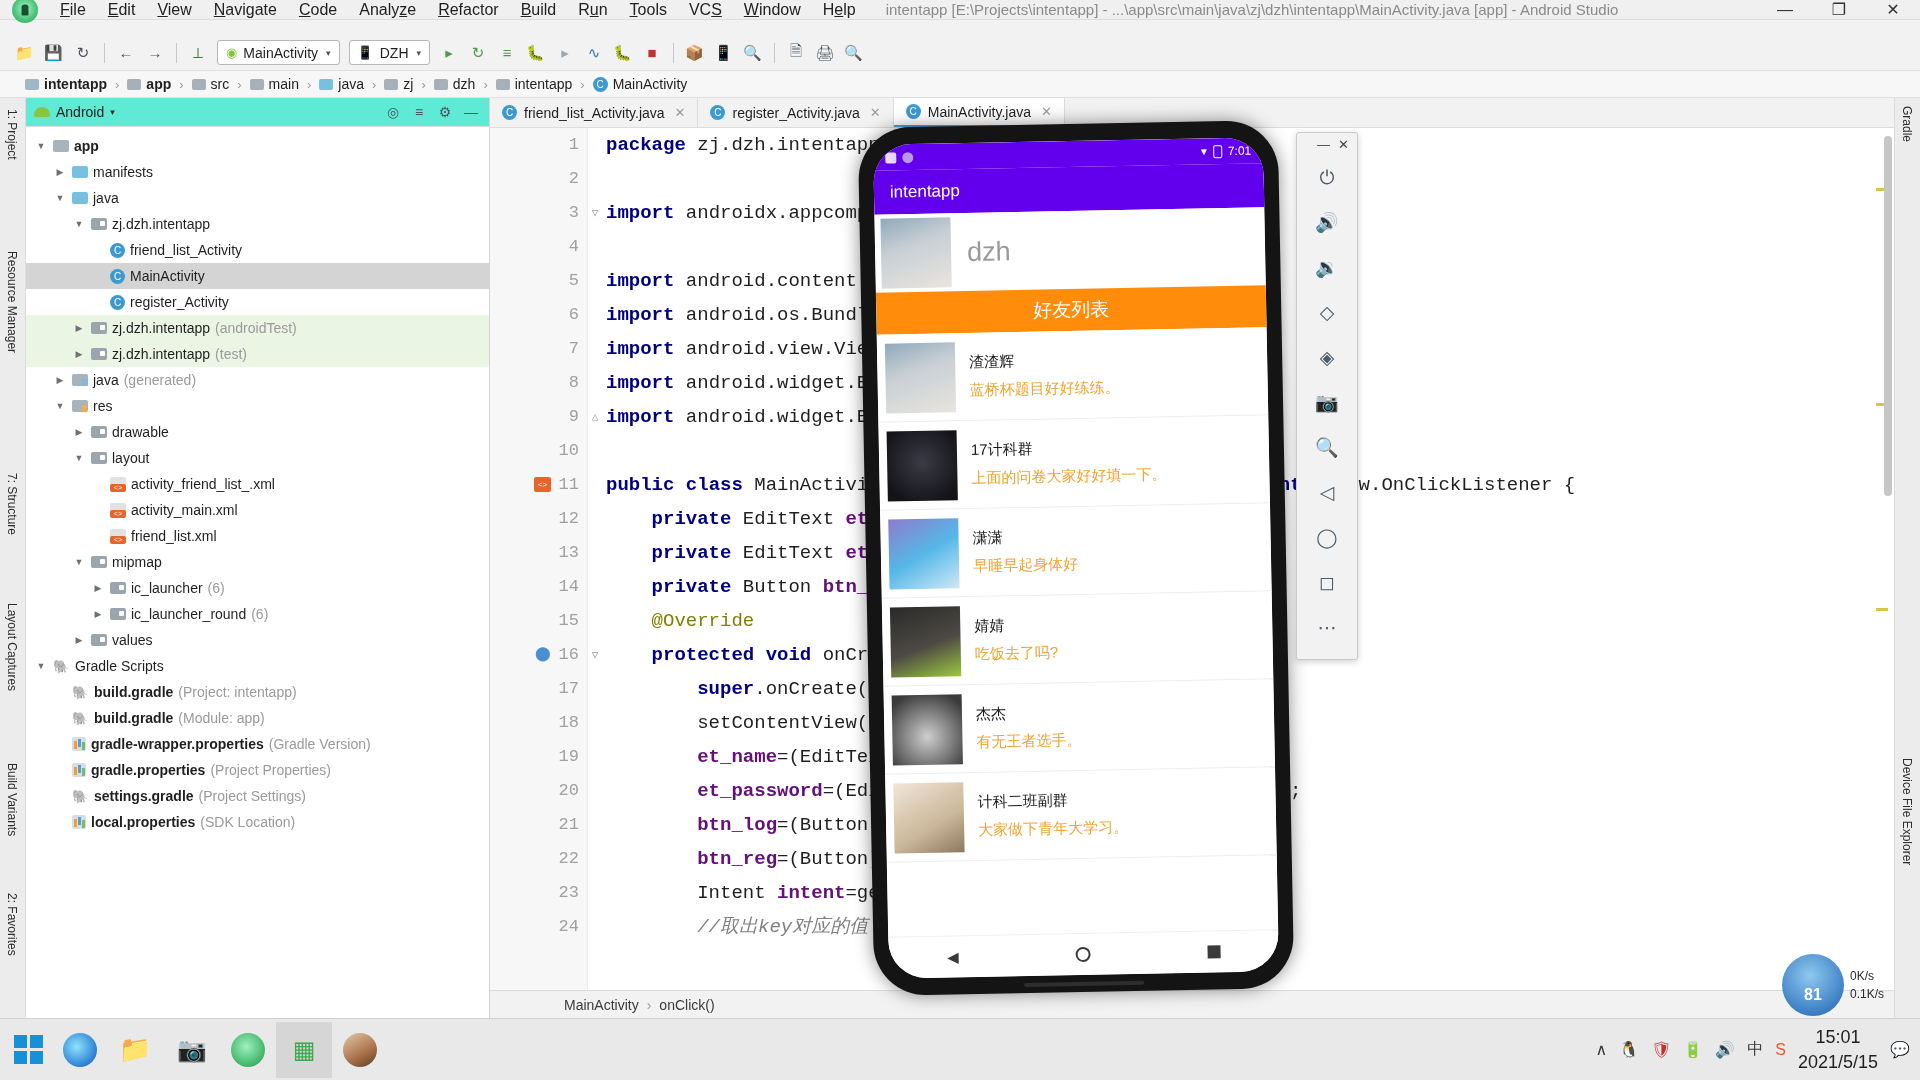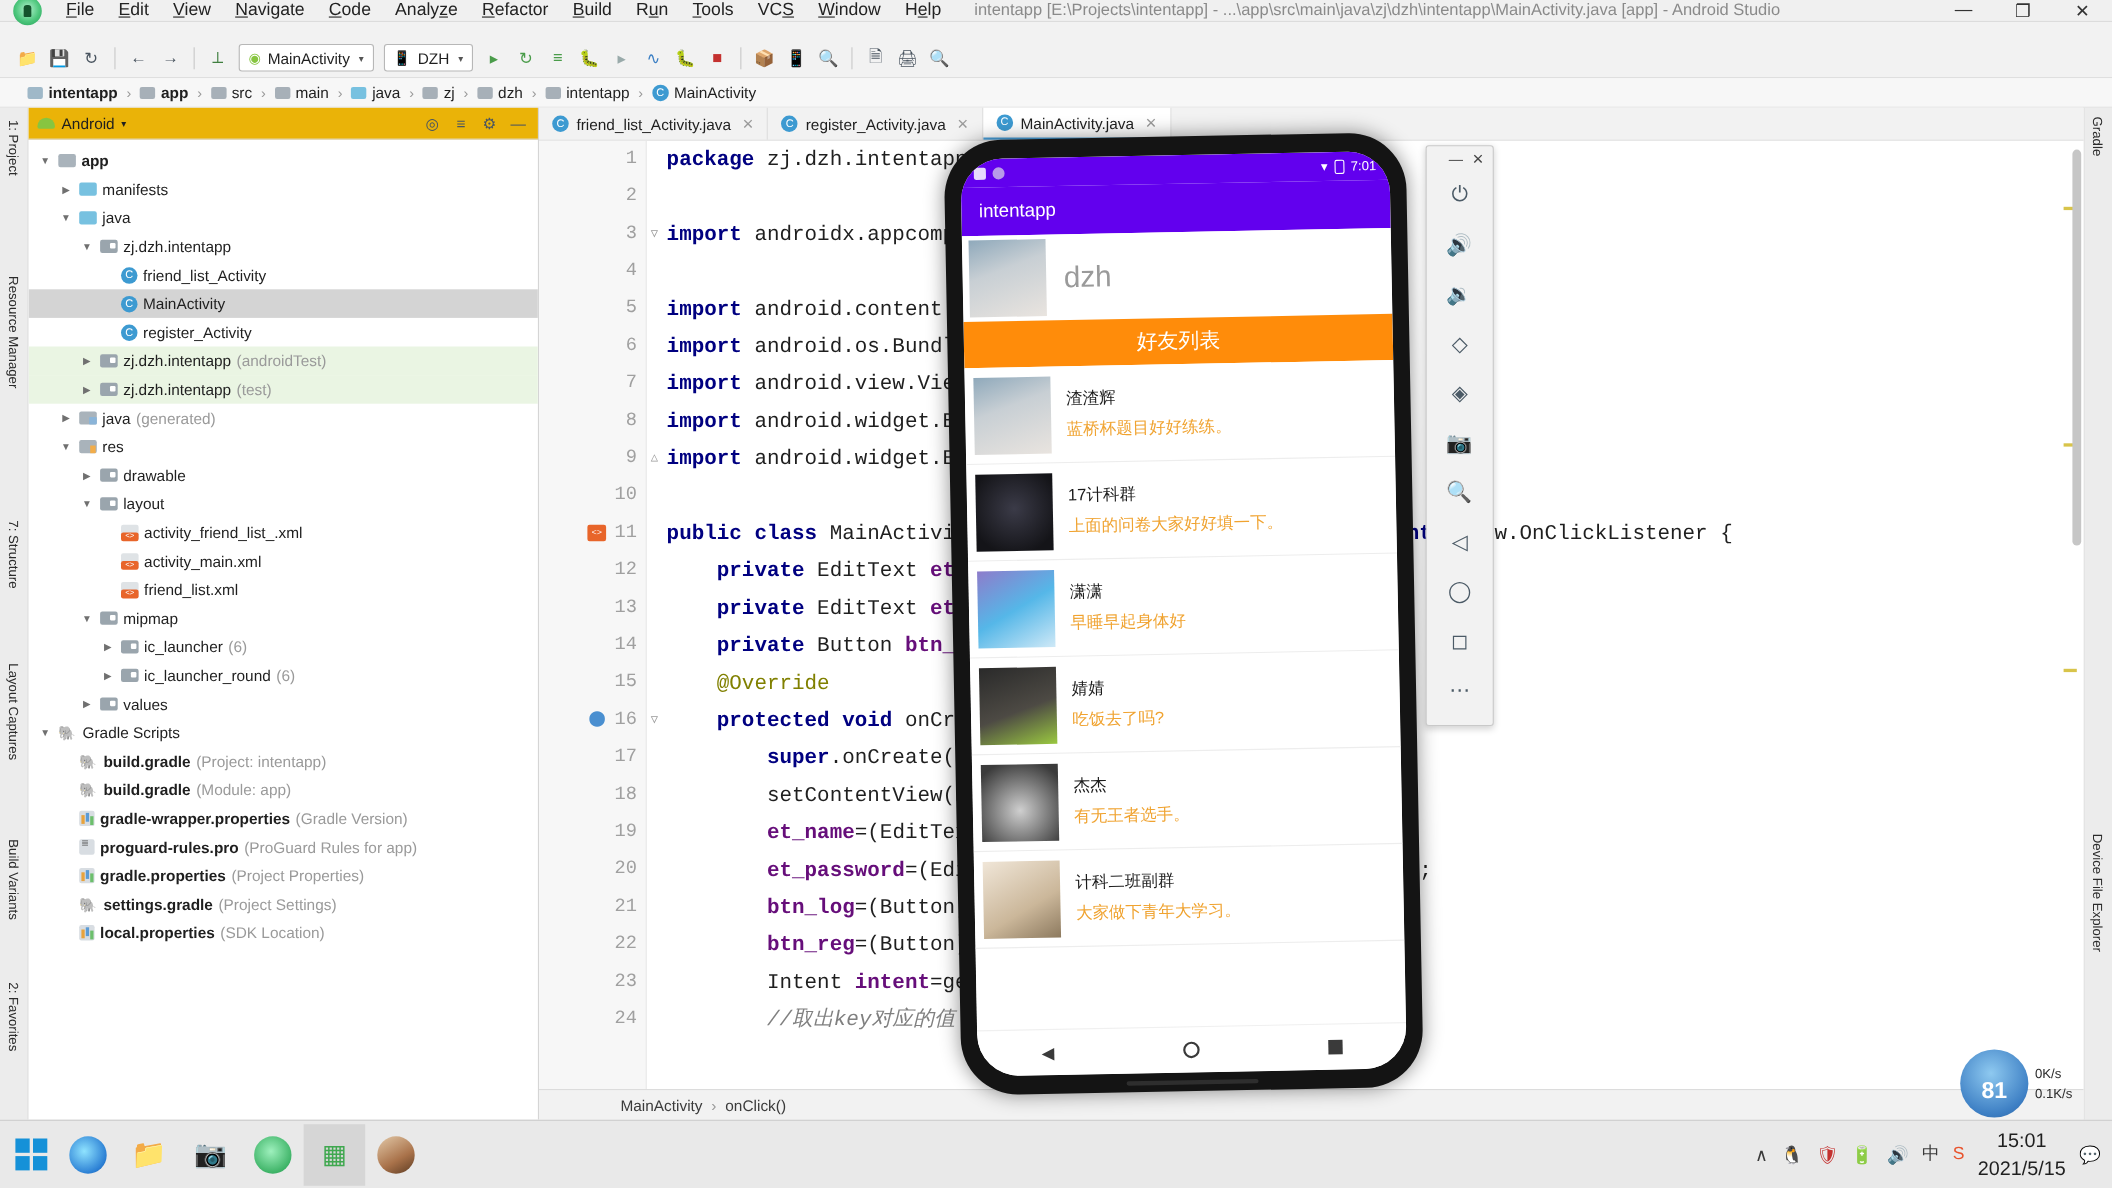--- a/index.html
+++ b/index.html
@@ -111,21 +111,21 @@
     writing-mode: vertical-rl; font-size: 12px; color: #2b2b2b; white-space: nowrap;
     position: absolute; left: 5px; display: flex; align-items: center; gap: 5px;
   }
 
   
   .proj-panel {
     position: absolute; top: 98px; left: 26px; width: 464px; bottom: 62px;
     background: #fff; border-right: 1px solid #d5d5d5;
   }
   .proj-header {
-    height: 29px; background: #eab308; border-bottom: 1px solid #dfdfdf;
+    height: 29px; background: #5eead4; border-bottom: 1px solid #dfdfdf;
     display: flex; align-items: center; padding: 0 8px; gap: 6px;
   }
   .proj-header .ptitle { font-size: 14px; }
   .proj-header .droid {
     width: 16px; height: 10px; background: #87c540; border-radius: 8px 8px 2px 2px;
   }
   .proj-header .spacer { flex: 1; }
   .hdr-icon { width: 20px; height: 20px; display:flex; align-items:center; justify-content:center;
     font-size: 14px; color: #4a5560; }
   .tree { padding: 6px 0; font-size: 14px; user-select: none; overflow: hidden; }
@@ -342,21 +342,21 @@
   .circle-app { width: 34px; height: 34px; border-radius: 50%; }
 
   
   .perf-hud {
     position: absolute; right: 36px; bottom: 64px; display: flex; align-items: center; gap: 6px;
   }
   .perf-circle {
     width: 62px; height: 62px; border-radius: 50%;
     background: radial-gradient(circle at 45% 35%, #8ec9f0 0%, #3d7fc4 70%, #2b5f9c 100%);
     color: #fff; display: flex; align-items: flex-end; justify-content: center;
-    font-size: 21px; font-weight: bold; padding-bottom: 12px; position: relative;
+    font-size: 16px; font-weight: bold; padding-bottom: 12px; position: relative;
   }
   .perf-stats { font-size: 12px; color: #2b2b2b; line-height: 1.5; }
 </style>
 </head>
 <body>
 
 <div id="app">
 
   <div class="titlebar">
     <div class="as-logo"></div>
@@ -613,26 +613,20 @@
           <span class="arrow none">▶</span>
           <span class="gradleicon">🐘</span>
           <span class="bold">build.gradle</span>
           <span class="label-dim"> (Module: app)</span>
         </div>
         <div class="node" style="padding-left: 27px;">
           <span class="arrow none">▶</span>
           <span class="propicon bar"></span>
           <span class="bold">gradle-wrapper.properties</span>
           <span class="label-dim"> (Gradle Version)</span>
-        </div>
-        <div class="node" style="padding-left: 27px;">
-          <span class="arrow none">▶</span>
-          <span class="propicon pro"></span>
-          <span class="bold">proguard-rules.pro</span>
-          <span class="label-dim"> (ProGuard Rules for app)</span>
         </div>
         <div class="node" style="padding-left: 27px;">
           <span class="arrow none">▶</span>
           <span class="propicon bar"></span>
           <span class="bold">gradle.properties</span>
           <span class="label-dim"> (Project Properties)</span>
         </div>
         <div class="node" style="padding-left: 27px;">
           <span class="arrow none">▶</span>
           <span class="gradleicon">🐘</span>

